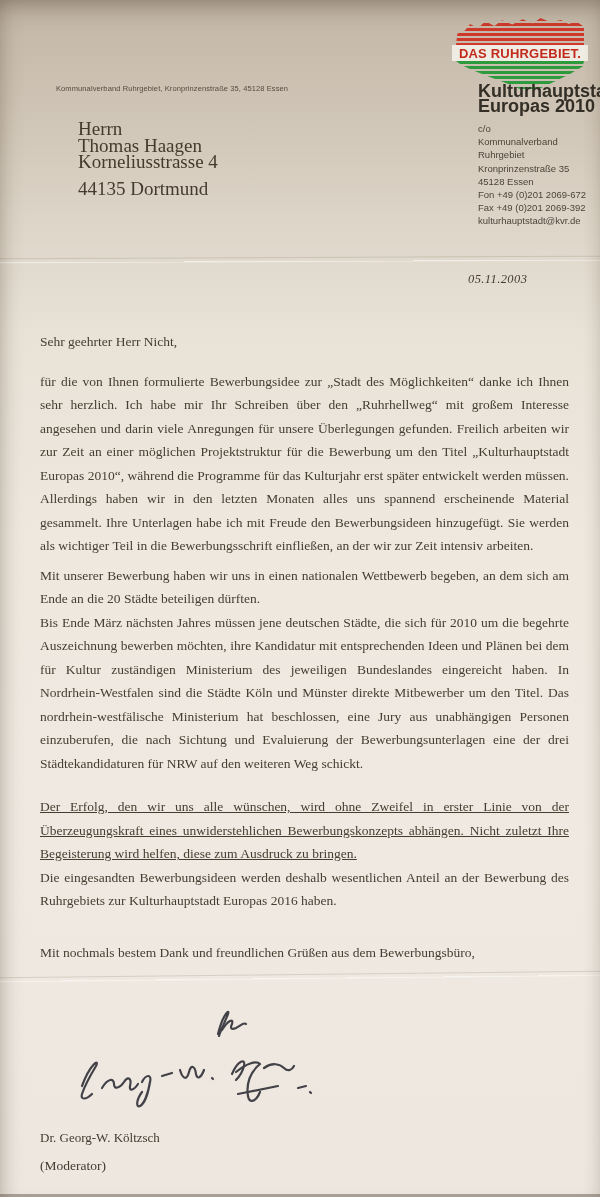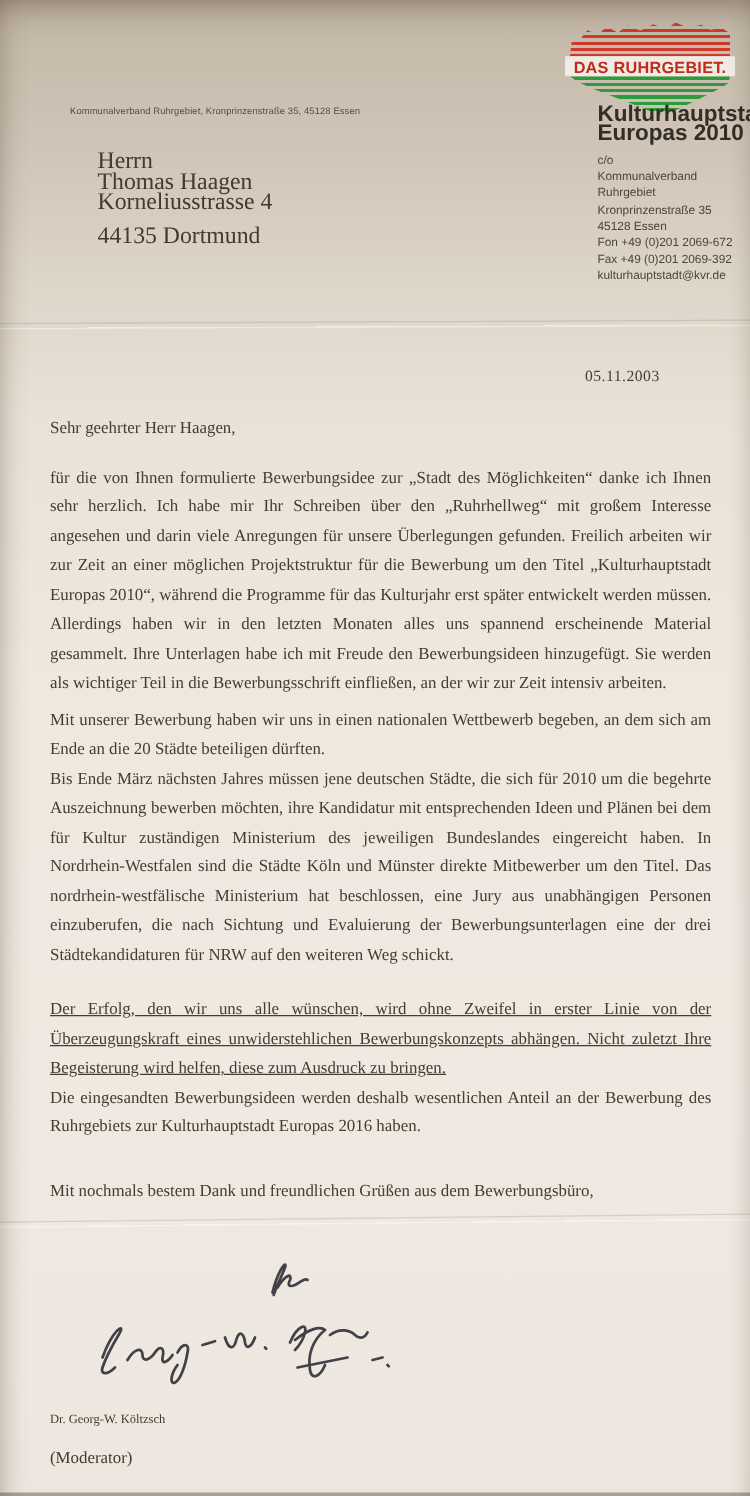--- a/index.html
+++ b/index.html
@@ -64,35 +64,35 @@
     position:absolute; left:56px; top:84px; z-index:2;
     font-family:"Liberation Sans","DejaVu Sans",sans-serif;
     font-size:7.5px; color:#554c41; letter-spacing:.1px;
   }
   .recipient {
     position:absolute; left:78px; top:121px; z-index:2;
     font-size:19px; line-height:16.5px; color:#443a2e;
   }
   .recipient .gap-line { margin-top:10px; }
 
-  .date { position:absolute; left:468px; top:294px; z-index:2;
-    font-size:12.5px; letter-spacing:.4px; color:#453b2f; }
+  .date { position:absolute; left:468px; top:272px; z-index:2;
+    font-size:12.5px; letter-spacing:.4px; color:#453b2f;font-style:italic; }
 
   
   .body-text { position:absolute; left:40px; right:31px; top:330px; z-index:2;
     font-size:13.5px; line-height:23.5px; }
   .body-text p { margin:0; text-align:justify; }
   .salutation { margin-bottom:16px !important; text-align:left !important; }
   .p2 { margin-top:6px !important; }
   .p4 { margin-top:20px !important;text-decoration:underline; }
   .closing { margin-top:28px !important; text-align:left !important; }
 
   .signature { position:absolute; left:50px; top:1000px; z-index:2; }
   .sig-name { position:absolute; left:40px; top:1130px; z-index:2;
-    font-size:10px; color:#443a2e; }
+    font-size:13px; color:#443a2e; }
   .sig-role { position:absolute; left:40px; top:1158px; z-index:2;
     font-size:13.5px; color:#443a2e;text-align:right; }
 </style>
 </head>
 <body>
 
 <div class="page">
 
   <div class="crease crease-1"></div>
   <div class="crease crease-2"></div>
@@ -122,21 +122,21 @@
   <div class="recipient">
     <div>Herrn</div>
     <div>Thomas Haagen</div>
     <div>Korneliusstrasse 4</div>
     <div class="gap-line">44135 Dortmund</div>
   </div>
 
   <div class="date">05.11.2003</div>
 
   <div class="body-text">
-    <p class="salutation">Sehr geehrter Herr Haagen,</p>
+    <p class="salutation">Sehr geehrter Herr Nicht,</p>
     <p class="p1">für  die von Ihnen formulierte Bewerbungsidee zur „Stadt des Möglichkeiten“ danke ich Ihnen sehr herzlich. Ich habe mir Ihr Schreiben über den „Ruhrhellweg“ mit großem Interesse angesehen und darin viele Anregungen für unsere Überlegungen gefunden. Freilich arbeiten wir zur Zeit an einer möglichen  Projektstruktur für die Bewerbung um den Titel „Kulturhauptstadt Europas 2010“, während die Programme für das Kulturjahr erst später entwickelt werden müssen. Allerdings haben wir in den letzten Monaten alles uns spannend erscheinende Material gesammelt. Ihre Unterlagen habe ich mit Freude den Bewerbungsideen hinzugefügt. Sie werden als wichtiger Teil in die Bewerbungsschrift einfließen, an der wir zur Zeit intensiv arbeiten.</p>
     <p class="p2">Mit unserer Bewerbung haben wir uns in einen nationalen Wettbewerb begeben, an dem sich am Ende an die 20 Städte beteiligen dürften.</p>
     <p class="p3">Bis Ende März nächsten Jahres müssen jene deutschen Städte, die sich für 2010 um die begehrte Auszeichnung bewerben möchten, ihre Kandidatur mit entsprechenden Ideen und Plänen bei dem für Kultur zuständigen Ministerium des jeweiligen Bundeslandes eingereicht haben. In Nordrhein-Westfalen sind die Städte Köln und Münster direkte Mitbewerber um den Titel. Das nordrhein-westfälische Ministerium hat beschlossen, eine Jury aus unabhängigen Personen einzuberufen, die nach Sichtung und Evaluierung der Bewerbungsunterlagen eine der drei Städtekandidaturen für NRW auf den weiteren Weg schickt.</p>
     <p class="p4">Der Erfolg, den wir uns alle wünschen, wird ohne Zweifel in erster Linie von der Überzeugungskraft eines unwiderstehlichen Bewerbungskonzepts abhängen. Nicht zuletzt Ihre Begeisterung wird helfen, diese zum Ausdruck zu bringen.</p>
     <p class="p5">Die eingesandten Bewerbungsideen werden deshalb wesentlichen Anteil an der Bewerbung des Ruhrgebiets zur Kulturhauptstadt Europas 2016 haben.</p>
     <p class="closing">Mit nochmals bestem Dank und freundlichen Grüßen aus dem Bewerbungsbüro,</p>
   </div>
 
   <svg class="signature" width="270" height="115" viewBox="0 0 270 115" fill="none" stroke="#2b2b33" stroke-width="2.2" stroke-linecap="round" stroke-linejoin="round" opacity="0.88">
     <path d="M168,34 C173,14 180,8 178,14 C174,24 170,32 169,36"></path>

